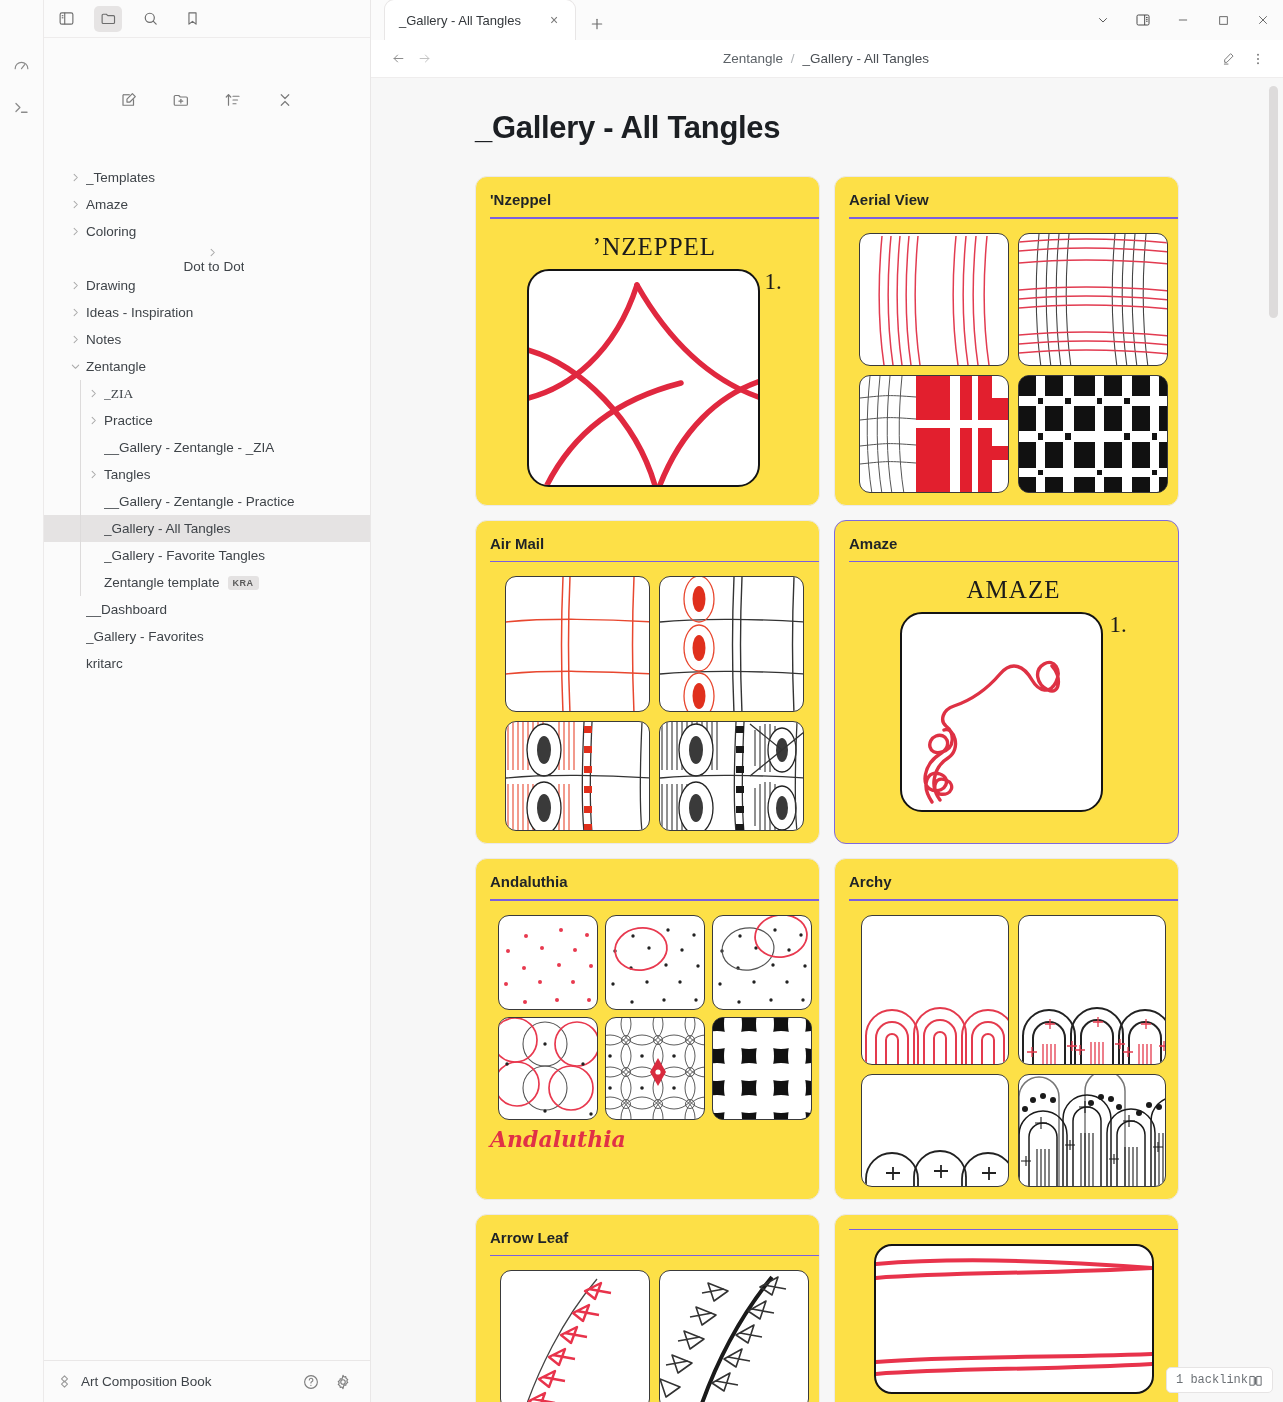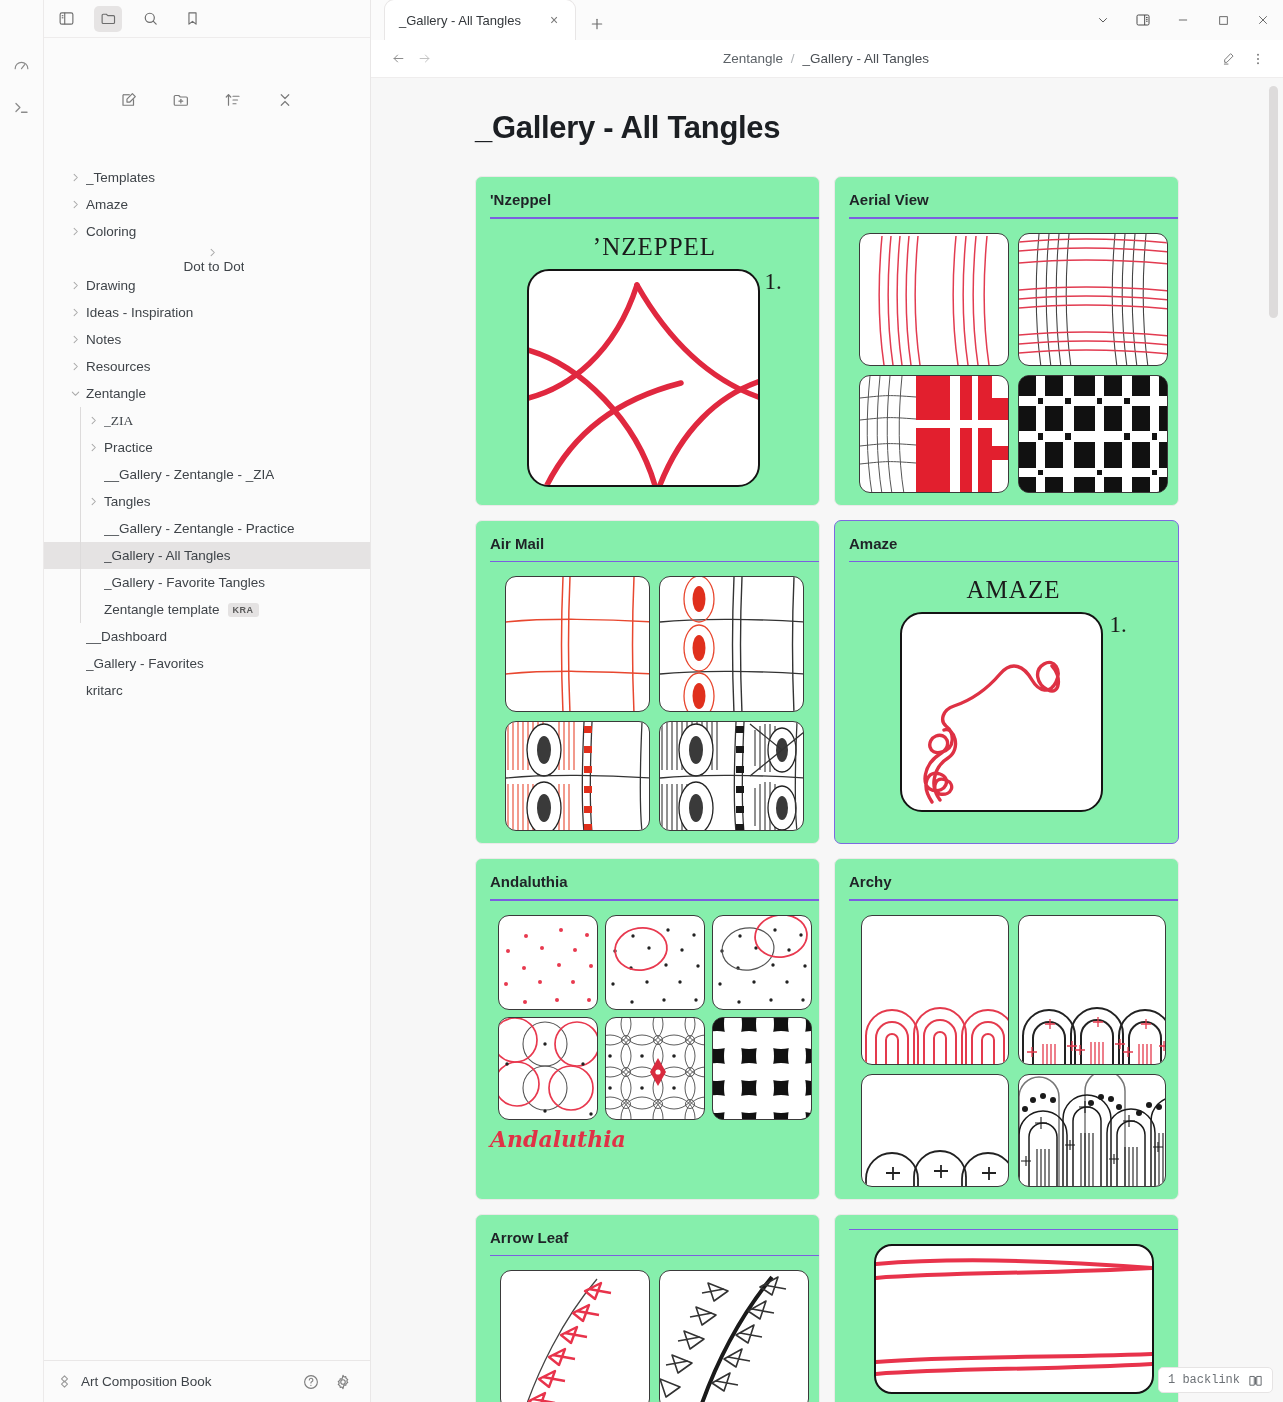--- a/index.html
+++ b/index.html
@@ -121,21 +121,21 @@
   }
   .doc { padding: 0 104px 0 104px; }
   .page-title {
     font-size: 31px; font-weight: 700; color: #1c1f23; letter-spacing: -0.3px;
     margin: 8px 0 30px 0;
   }
 
   .grid { display: grid; grid-template-columns: 1fr 1fr; gap: 14px 14px; }
 
   .card {
-    background: #86efac; border: 1px solid #ebe9e9; border-radius: 7px;
+    background: #fde047; border: 1px solid #ebe9e9; border-radius: 12px;
     padding: 14px 0 12px 14px; overflow: hidden;
   }
   .card.highlight { border: 1.6px solid #7d6ae0; }
   .card-title {
     font-size: 15px; font-weight: 700; color: #1f2327; padding-bottom: 9px;
   }
   .card-rule { height: 1.6px; background: #7b5fe0; margin-bottom: 14px; }
   .card-body { display: flex; flex-direction: column; align-items: center; }
 
   .sketch-cap {
@@ -157,21 +157,21 @@
 
   
   .vscroll {
     position: absolute; right: 5px; top: 8px; width: 9px; height: 232px;
     background: #dddbdb; border-radius: 5px;
   }
 
   .backlink {
     position: absolute; right: 10px; bottom: 9px;
     background: #ffffff; border: 1px solid #e6e4e4; border-radius: 5px;
-    height: 26px; display: flex; align-items: center; gap: 8px;
+    height: 26px; display: flex; align-items: center; 
     padding: 0 9px; font-size: 12px; color: #6c7176;
     font-family: "Liberation Mono", monospace;
   }
   .backlink .bk-ico { color: #5f6368; display:flex; align-items:center; }
 
   svg { display: block; }
 </style>
 </head>
 <body>
 
@@ -302,28 +302,20 @@
           </span>
           <span class="lbl">Ideas - Inspiration</span>
         </div>
         <div class="row" style="padding-left: 24px;">
           <span class="chev">
             <svg width="11" height="11" viewBox="0 0 24 24" fill="none" stroke="currentColor" stroke-width="2.2" stroke-linecap="round" stroke-linejoin="round">
               <path d="M9 5l7 7-7 7"></path>
             </svg>
           </span>
           <span class="lbl">Notes</span>
-        </div>
-        <div class="row" style="padding-left: 24px;">
-          <span class="chev">
-            <svg width="11" height="11" viewBox="0 0 24 24" fill="none" stroke="currentColor" stroke-width="2.2" stroke-linecap="round" stroke-linejoin="round">
-              <path d="M9 5l7 7-7 7"></path>
-            </svg>
-          </span>
-          <span class="lbl">Resources</span>
         </div>
         <div class="row" style="padding-left: 24px;">
           <span class="chev">
             <svg width="11" height="11" viewBox="0 0 24 24" fill="none" stroke="currentColor" stroke-width="2.2" stroke-linecap="round" stroke-linejoin="round">
               <path d="M5 9l7 7 7-7"></path>
             </svg>
           </span>
           <span class="lbl">Zentangle</span>
         </div>
         <div class="row" style="padding-left: 42px; font-family: Liberation Serif, serif;">

